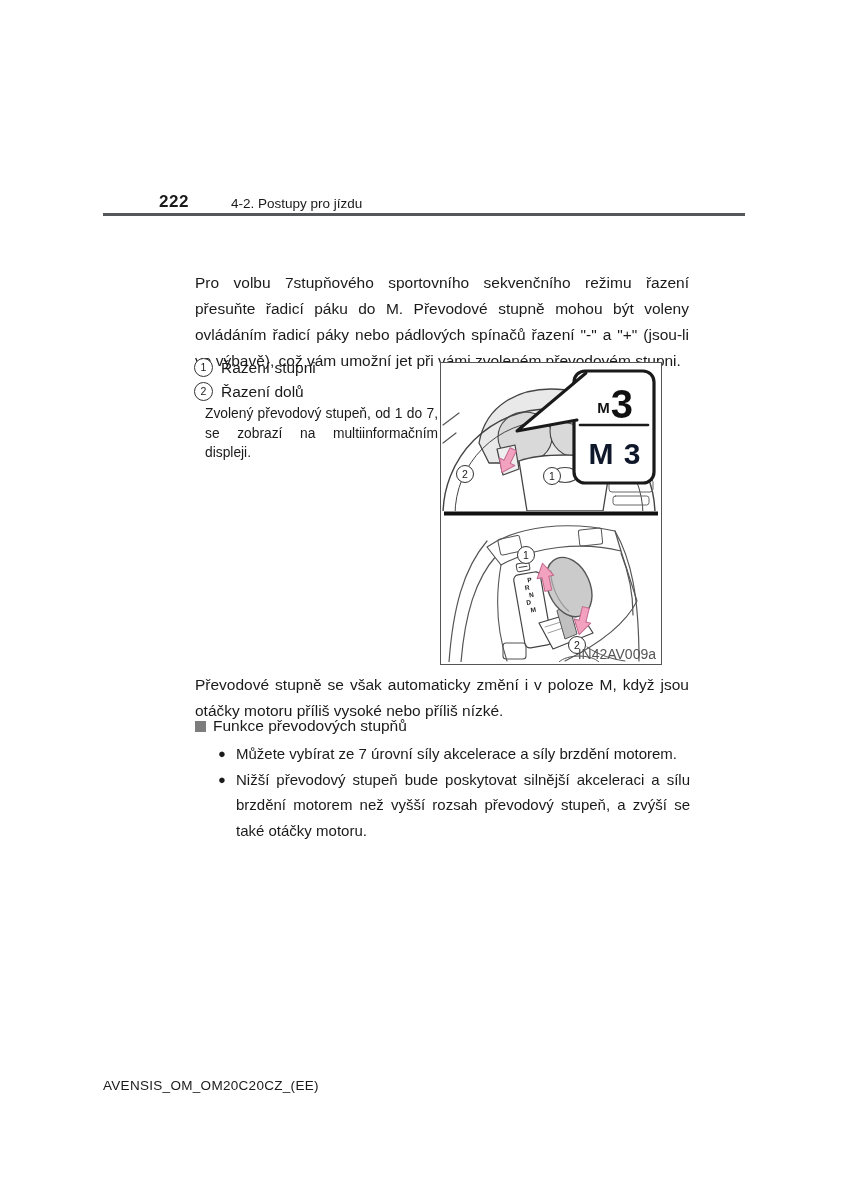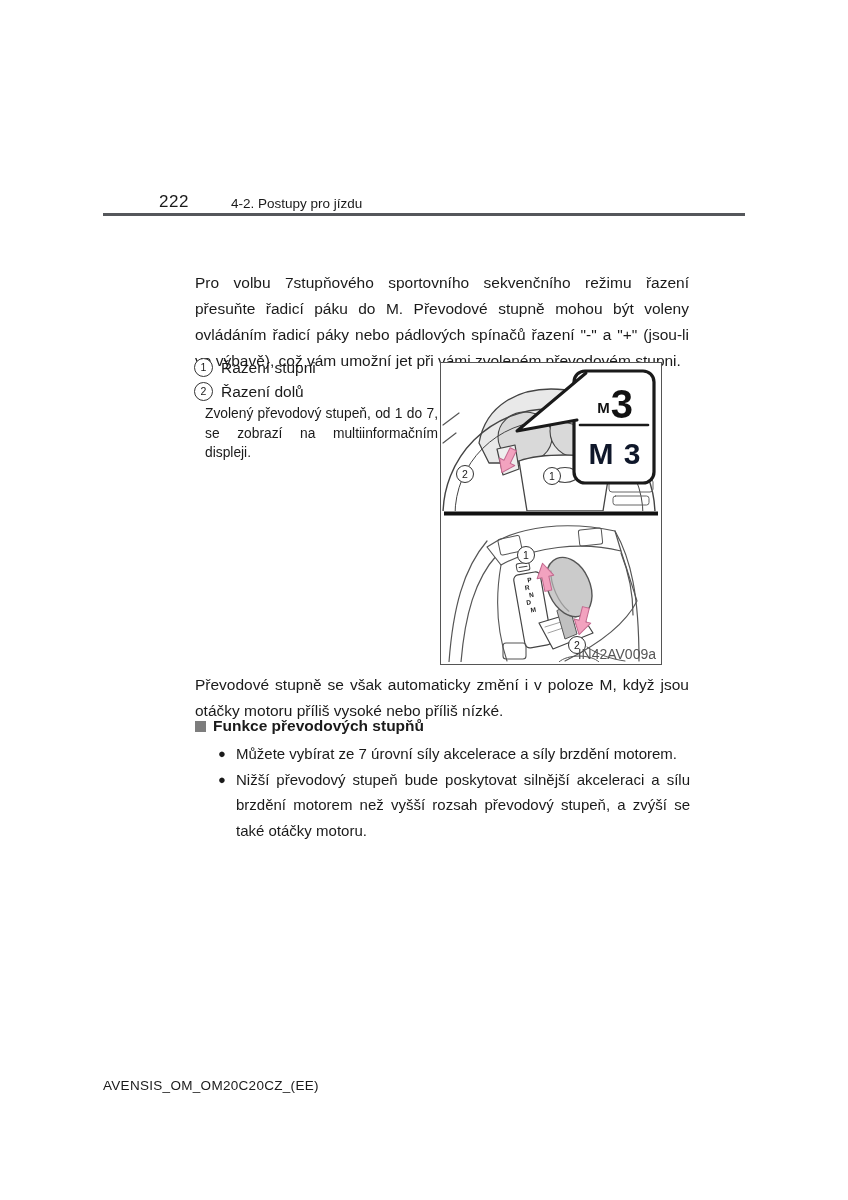--- a/index.html
+++ b/index.html
@@ -2,21 +2,21 @@
 <html lang="cs" style="--heading-bg: #d2d2d2; --heading-bar: #8a8a8a; --arrow-pink: #f2a2bf; --rule: #55575b;"><head>
 <meta charset="utf-8">
 <style>
   html,body{margin:0;padding:0;background:#fff;}
   .page{
     position:relative;width:848px;height:1200px;background:#ffffff;
     font-family:"Liberation Sans","DejaVu Sans",sans-serif;color:#1a1a1a;
     overflow:hidden;
   }
   
-  .hdr-num{position:absolute;left:159px;top:192px;font-size:17px;font-weight:normal;letter-spacing:.5px;}
+  .hdr-num{position:absolute;left:159px;top:192px;font-size:17px;font-weight:bold;letter-spacing:.5px;}
   .hdr-sec{position:absolute;left:231px;top:196px;font-size:13.5px;}
   .hdr-rule{position:absolute;left:103px;top:213px;width:642px;height:3px;background:var(--rule,#55575b);}
   
   .headbox{
     position:absolute;left:186px;top:227px;width:477px;min-height:41px;
     background:var(--heading-bg,#d2d2d2);
     border-right:1px solid #a8a8a8;border-bottom:2px solid #9a9a9a;
     display:flex;align-items:flex-start;
   }
   .headbox .bar{width:9px;align-self:stretch;background:var(--heading-bar,#8a8a8a);flex:none;}
@@ -31,21 +31,21 @@
   .circ{
     display:inline-flex;align-items:center;justify-content:center;flex:none;
     width:17px;height:17px;border:1.2px solid #333;border-radius:50%;
     font-size:10.5px;line-height:1;margin-right:8px;background:#fff;
   }
   .subdesc{position:absolute;left:205px;top:404px;width:233px;font-size:13.8px;line-height:19.5px;text-align:justify;}
   .subdesc p{margin:0;}
   
   .secrow{position:absolute;left:195px;top:717px;display:flex;align-items:center;}
   .sq{width:11px;height:11px;background:#7d7d7d;margin-right:7px;flex:none;}
-  .sectitle{font-size:15.5px;font-weight:bold;}
+  .sectitle{font-size:15.5px;font-weight:normal;}
   .bullets{position:absolute;left:218px;top:741px;width:472px;}
   .bullet{display:flex;font-size:15px;line-height:25.5px;text-align:justify;}
   .bdot{flex:none;width:18px;font-size:13px;}
   
   .footer{position:absolute;left:103px;top:1078px;font-size:13.5px;letter-spacing:.3px;}
   
   .figure{
     position:absolute;left:440px;top:362px;width:222px;height:303px;
     border:1.2px solid #555;box-sizing:border-box;background:#fff;
   }

